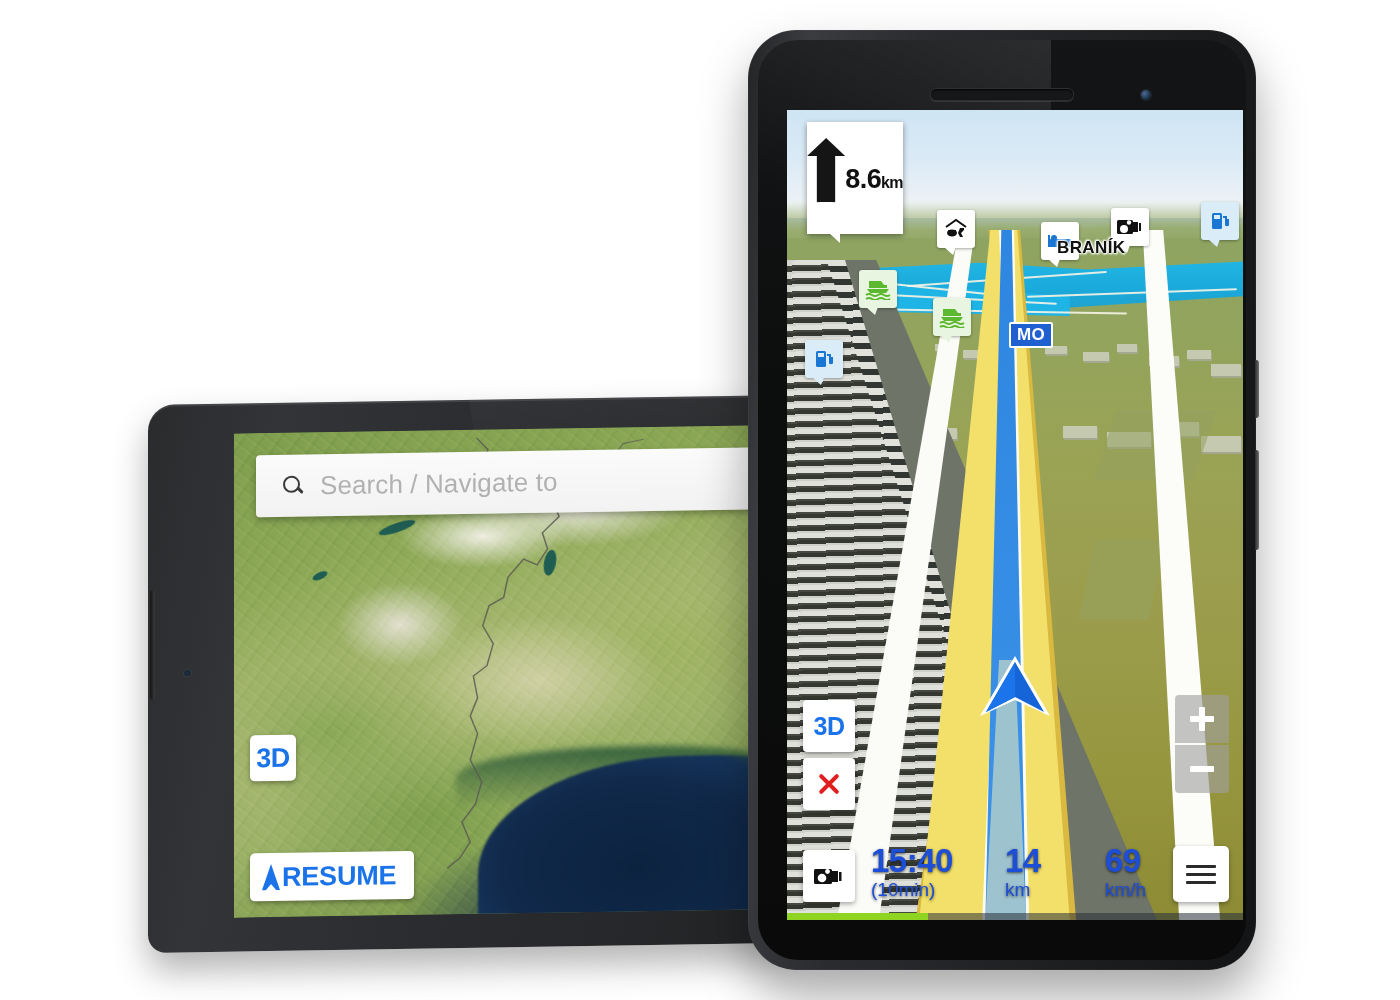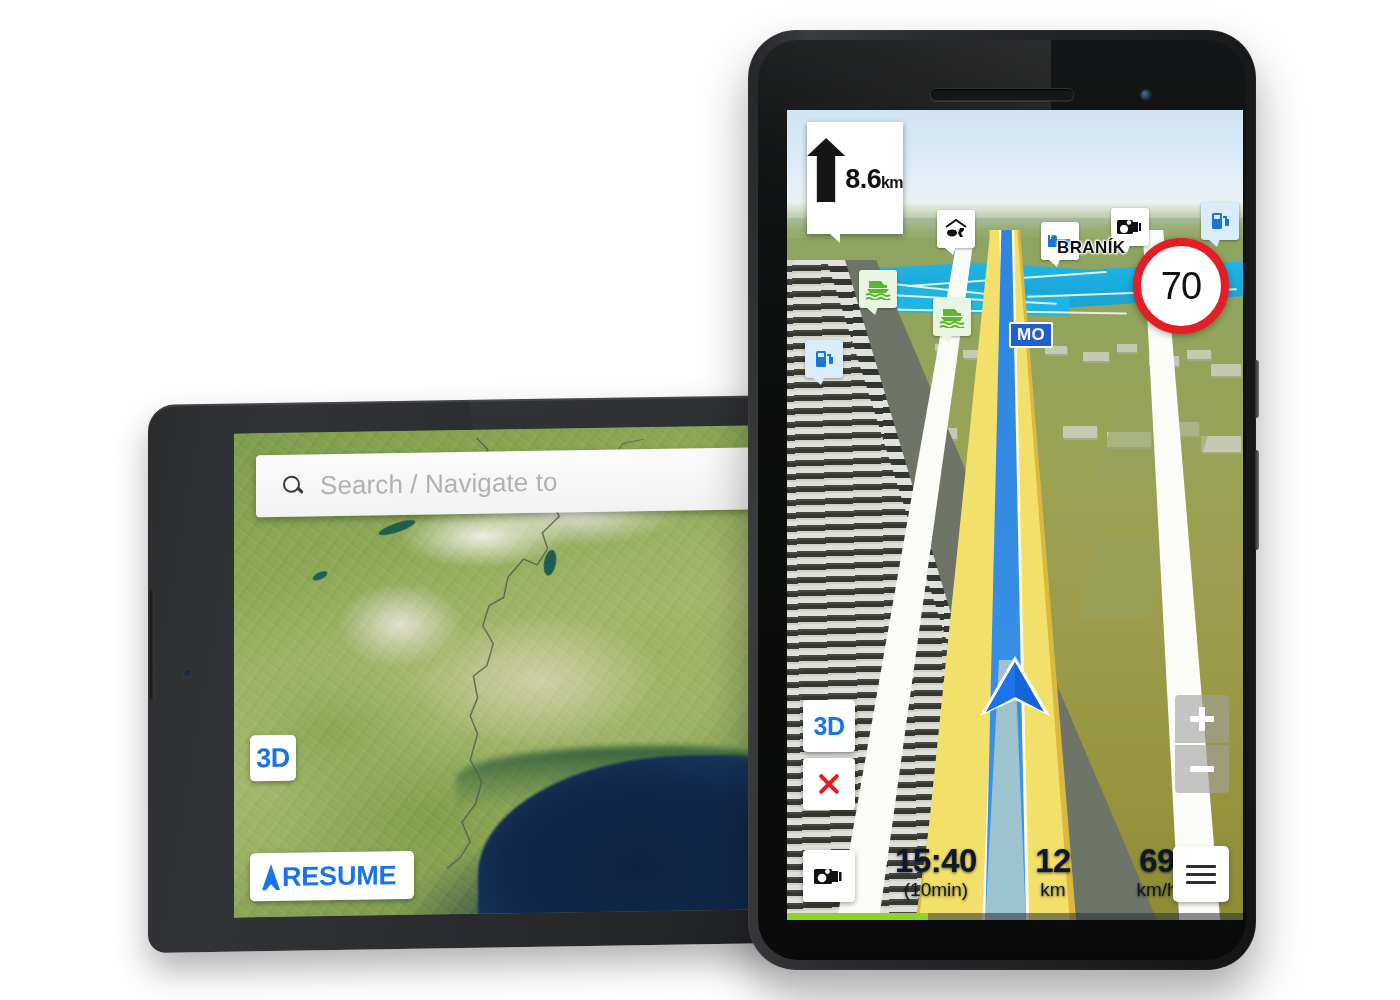--- a/index.html
+++ b/index.html
@@ -350,21 +350,21 @@
   .cam-btn{
     position:absolute;left:16px;bottom:18px;width:52px;height:52px;background:#fff;border-radius:4px;
     box-shadow:0 2px 5px rgba(0,0,0,.35);display:flex;align-items:center;justify-content:center;
   }
   .menu-btn{
     position:absolute;right:14px;bottom:18px;width:56px;height:56px;background:#fff;border-radius:5px;
     box-shadow:0 2px 5px rgba(0,0,0,.35);display:flex;flex-direction:column;align-items:center;justify-content:center;gap:5px;
   }
   .menu-btn i{display:block;width:30px;height:3px;background:#2b2b2b;border-radius:1px;}
   .stat{
-    position:absolute;bottom:18px;text-align:center;color:#0f172a;
+    position:absolute;bottom:18px;text-align:left;color:#1d4ed8;
     text-shadow:0 1px 3px rgba(0,0,0,.65);
   }
   .stat .big{font-size:33px;font-weight:bold;line-height:34px;letter-spacing:-.5px;}
   .stat .sub{font-size:19px;line-height:24px;}
   #stat-eta{left:84px;width:130px;}
   #stat-dist{left:218px;width:96px;}
   #stat-speed{left:318px;width:104px;}
 
   .progress-track{
     position:absolute;left:0;right:0;bottom:0;height:7px;background:rgba(40,48,56,.55);
@@ -538,23 +538,20 @@
       <div class="turn-panel">
         <div class="lanes">
           <span class="lane-bar l"></span>
           <span class="lane-bar r"></span>
           <span class="arrow-up"></span>
         </div>
         <div class="dist"><span>8.6</span><span class="u">km</span></div>
       </div>
 
 
-      <div class="speed-limit">
-        <span>70</span>
-      </div>
 
       <div class="car-arrow">
         <svg width="74" height="66" viewBox="0 0 74 66">
           <path d="M37 2 L72 62 L37 46 L2 62 Z" fill="#ffffff"></path>
           <path d="M37 8 L66 58 L37 43 L8 58 Z" fill="#1565d8"></path>
           <path d="M37 8 L37 43 L8 58 Z" fill="#1b74ea"></path>
         </svg>
       </div>
 
       <div id="ph-3d" class="btn-sq">
@@ -582,21 +579,21 @@
           <rect x="18" y="6" width="6" height="11" fill="#111"></rect>
           <rect x="25" y="7" width="2.5" height="9" fill="#111"></rect>
         </svg>
       </div>
 
       <div class="stat" id="stat-eta">
         <div class="big">15:40</div>
         <div class="sub">(10min)</div>
       </div>
       <div class="stat" id="stat-dist">
-        <div class="big">12</div>
+        <div class="big">14</div>
         <div class="sub">km</div>
       </div>
       <div class="stat" id="stat-speed">
         <div class="big">69</div>
         <div class="sub">km/h</div>
       </div>
 
       <div class="menu-btn">
         <i></i>
         <i></i>

